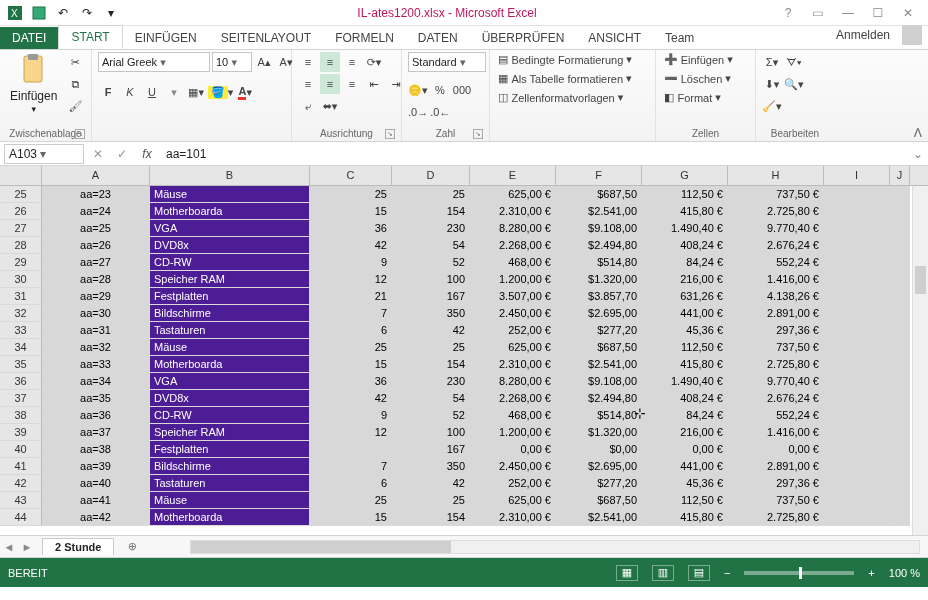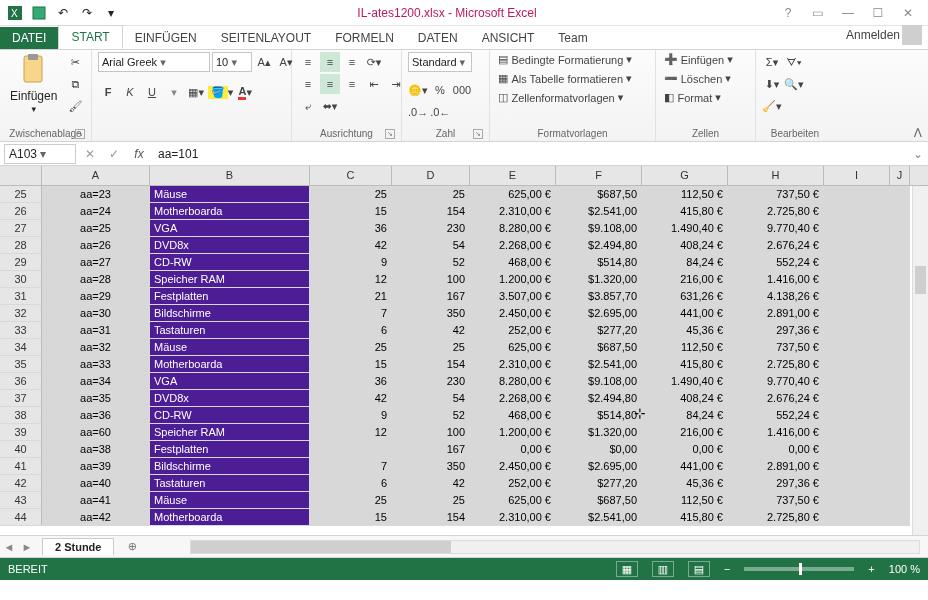--- a/index.html
+++ b/index.html
@@ -12,21 +12,21 @@
   .title-center { flex: 1; text-align: center; color: #be185d; font-size: 12px; }
   .winctrl { display: flex; gap: 2px; padding-right: 6px; }
   .winctrl .wbtn { width: 28px; height: 20px; display:flex;align-items:center;justify-content:center; color:#888;}
 
   
   .tabs { height: 24px; background:#fff; display:flex; align-items:flex-end; border-bottom:1px solid #d4d4d4;}
   .tab { padding: 4px 12px; font-size:12px; color:#444; cursor:pointer;}
   .tab.datei { background:#217346; color:#fff;}
   .tab.active { border:1px solid #d4d4d4; border-bottom:1px solid #fff; color:#217346; font-weight:400;}
   .tabs-spacer{flex:1}
-  .anmelden { padding:4px 6px; color:#444; display:flex;align-items:center;gap:2px;margin-left:25px;}
+  .anmelden { padding:4px 6px; color:#444; display:flex;align-items:center;gap:12px;margin-left:25px;}
   .avatar { width:20px;height:20px;background:#cfcfcf;}
 
   
   .ribbon { height: 92px; background:linear-gradient(#fcfcfc,#f3f3f3); border-bottom:1px solid #d4d4d4; display:flex;}
   .group { border-right:1px solid #e2e2e2; display:flex; flex-direction:column; justify-content:space-between; padding:2px 6px 0 6px;}
   .group-label { font-size:10px; color:#666; text-align:center; padding:2px 0; position:relative;}
   .group-label .dlg { position:absolute; right:0; bottom:2px; width:10px;height:10px;border:1px solid #aaa; font-size:7px;display:flex;align-items:center;justify-content:center;color:#777;}
   .group-body { display:flex; gap:4px; align-items:flex-start; flex:1;}
   .vcol { display:flex; flex-direction:column; align-items:center; gap:1px;}
   .row3 { display:flex; flex-direction:column; gap:2px;}
@@ -35,21 +35,21 @@
   .sel { height:20px; border:1px solid #c5c5c5; background:#fff; display:flex;align-items:center; padding:0 3px; font-size:11px;}
   .dd { width:12px;text-align:center;color:#666;}
   .big { padding:2px 4px; text-align:center;}
   .big svg, .big .ico{margin-bottom:2px;}
   .txtlink { font-size:11px; color:#444; white-space:nowrap; padding:1px 2px; display:flex; align-items:center; gap:3px;}
   .collapse { position:absolute; right:6px; bottom:2px; color:#666;}
   .ribbon-wrap{position:relative;}
 
   
   .fbar { height:24px; border-bottom:1px solid #d4d4d4; display:flex; align-items:center;}
-  .namebox { width:72px; height:20px; border:1px solid #ccc; margin:0 2px 0 4px; display:flex;align-items:center; padding:0 4px; font-size:12px;}
+  .namebox { width:80px; height:20px; border:1px solid #ccc; margin:0 2px 0 4px; display:flex;align-items:center; padding:0 4px; font-size:12px;}
   .namebox .dd{cursor:pointer}
   .fbtn { width:24px; display:flex;align-items:center;justify-content:center;color:#999;}
   .fxbtn { width:26px;font-style:italic;color:#555;}
   .formula { flex:1; padding:0 6px; font-size:12px; color:#222;}
   .f-expand{width:20px;text-align:center;color:#888;}
 
   
   .gridwrap { position:relative; height: 370px; overflow:hidden; border-bottom:1px solid #d4d4d4;}
   .col-headers { display:flex; height:20px; background:#e6e6e6; border-bottom:1px solid #bcbcbc;}
   .corner { width:42px; border-right:1px solid #bcbcbc; background:#e6e6e6;}
@@ -66,21 +66,21 @@
 
   
   .sheetbar { height:22px; display:flex; align-items:center; border-bottom:1px solid #d4d4d4; font-size:11px; background:#f7f7f7;}
   .navbtn { width:18px; text-align:center; color:#888;}
   .sheet { padding:2px 12px; border:1px solid #ccc; border-bottom:none; background:#fff; font-weight:bold; margin-left:6px;}
   .addsheet { width:20px; text-align:center; color:#777; margin-left:8px;}
   .hscroll { flex:1; margin:0 8px; height:14px; background:#f0f0f0; border:1px solid #dcdcdc; position:relative;}
   .hthumb { position:absolute; left:0; top:0; bottom:0; width:260px; background:#cfcfcf;}
 
   
-  .status { height:22px; background:#217346;color:#fff; display:flex; align-items:center; font-size:11px; padding:0 8px; gap:14px;}
+  .status { height:29px; background:#217346;color:#fff; display:flex; align-items:center; font-size:11px; padding:0 8px; gap:14px;}
   .status .spacer{flex:1}
   .viewbtn { width:22px; height:16px; border:1px solid rgba(255,255,255,.4); display:flex;align-items:center;justify-content:center;}
   .zoomslider { width:110px; height:4px; background:rgba(255,255,255,.4); position:relative;}
   .zoomslider .zthumb{position:absolute; left:50%; top:-4px; width:3px; height:12px; background:#fff;}
 
   
   .wA{width:108px}.wB{width:160px}.wC{width:82px}.wD{width:78px}.wE{width:86px}.wF{width:86px}.wG{width:86px}.wH{width:96px}.wI{width:66px}.wJ{width:20px}
 
   
   .cursor-cross{position:absolute; left:634px; top:239px; pointer-events:none; color:#000; font-size:14px;}
@@ -115,20 +115,21 @@
   </div>
 </div>
 
 <div class="tabs">
   <div class="tab datei">DATEI</div>
   <div class="tab active">START</div>
   <div class="tab">EINFÜGEN</div>
   <div class="tab">SEITENLAYOUT</div>
   <div class="tab">FORMELN</div>
   <div class="tab">DATEN</div>
+  <div class="tab">ÜBERPRÜFEN</div>
   <div class="tab">ANSICHT</div>
   <div class="tab">Team</div>
   <div class="tabs-spacer"></div>
   <div class="anmelden">
     <span>Anmelden</span>
     <span class="avatar"></span>
   </div>
 </div>
 
 <div class="ribbon-wrap">
@@ -197,21 +198,21 @@
       <div class="rline">
         <span class="rbtn">⤶</span>
         <span class="rbtn">⬌▾</span>
       </div>
     </div>
     <div class="group-label"><span>Ausrichtung</span><span class="dlg">↘</span></div>
   </div>
 
   <div class="group" style="width:88px">
     <div class="group-body row3" style="flex-direction:column">
-      <div class="sel" style="width:64px">
+      <div class="sel" style="width:78px">
             <span>Standard</span>
             <span class="dd">▾</span>
           </div>
       <div class="rline" style="margin-top:6px">
         <span class="rbtn">🪙▾</span>
         <span class="rbtn">%</span>
         <span class="rbtn">000</span>
       </div>
       <div class="rline">
         <span class="rbtn">.0→</span>
@@ -220,21 +221,20 @@
     </div>
     <div class="group-label"><span>Zahl</span><span class="dlg">↘</span></div>
   </div>
 
   <div class="group" style="width:166px">
     <div class="group-body row3" style="flex-direction:column;gap:4px">
       <div class="txtlink"><span>▤</span><span>Bedingte Formatierung</span> ▾</div>
       <div class="txtlink"><span>▦</span><span>Als Tabelle formatieren</span> ▾</div>
       <div class="txtlink"><span>◫</span><span>Zellenformatvorlagen</span> ▾</div>
     </div>
-    <div class="group-label">Formatvorlagen</div>
   </div>
 
   <div class="group" style="width:100px">
     <div class="group-body row3" style="flex-direction:column;gap:4px">
       <div class="txtlink"><span>➕</span><span>Einfügen</span> ▾</div>
       <div class="txtlink"><span>➖</span><span>Löschen</span> ▾</div>
       <div class="txtlink"><span>◧</span><span>Format</span> ▾</div>
     </div>
     <div class="group-label">Zellen</div>
   </div>
@@ -464,21 +464,21 @@
         <div class="cell num wD">52</div>
         <div class="cell num wE">468,00 €</div>
         <div class="cell num wF">$514,80</div>
         <div class="cell num wG">84,24 €</div>
         <div class="cell num wH">552,24 €</div>
         <div class="cell num wI"></div>
         <div class="cell num wJ"></div>
       </div>
       <div class="row">
         <div class="rh">39</div>
-        <div class="cell colA wA">aa=60</div>
+        <div class="cell colA wA">aa=37</div>
         <div class="cell colB wB">Speicher RAM</div>
         <div class="cell num wC">12</div>
         <div class="cell num wD">100</div>
         <div class="cell num wE">1.200,00 €</div>
         <div class="cell num wF">$1.320,00</div>
         <div class="cell num wG">216,00 €</div>
         <div class="cell num wH">1.416,00 €</div>
         <div class="cell num wI"></div>
         <div class="cell num wJ"></div>
       </div>

